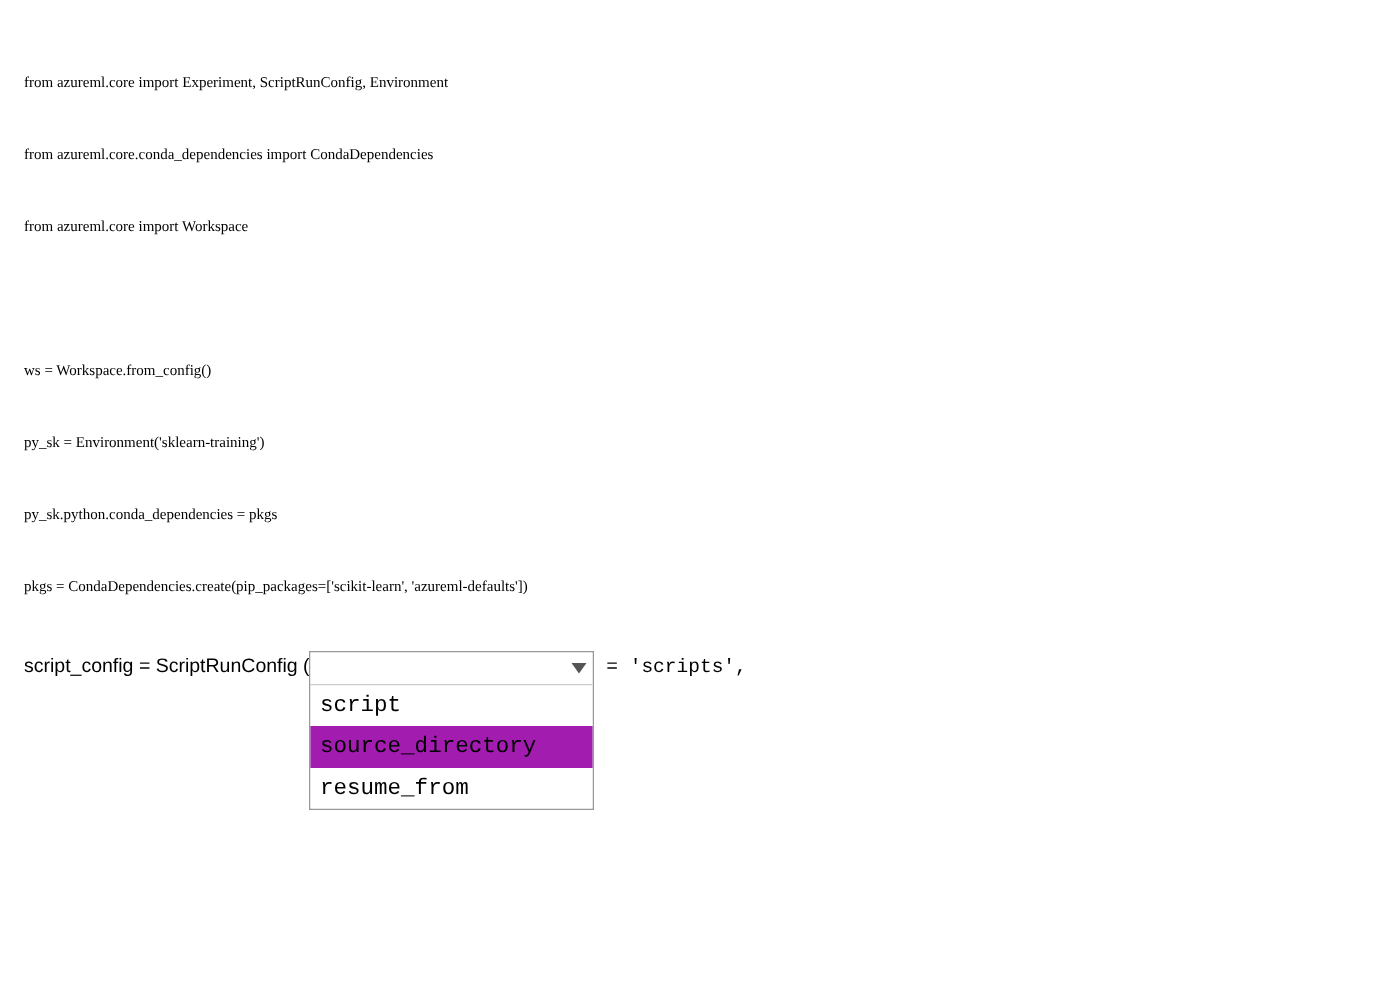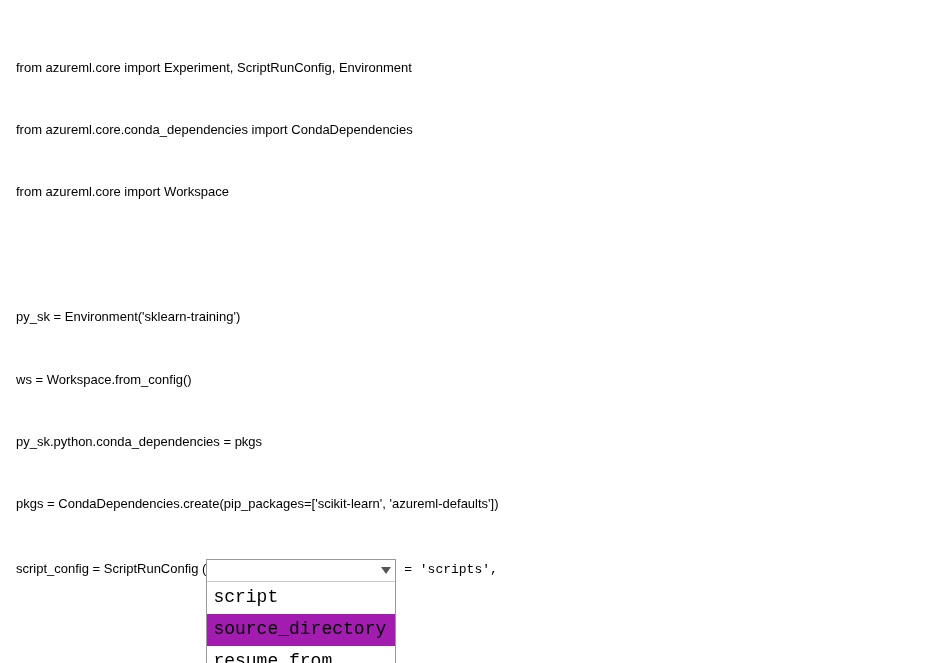--- a/index.html
+++ b/index.html
@@ -8,22 +8,22 @@
       font-family: Arial, sans-serif;
       font-size: 14px;
       padding: 16px;
     }
     .answer-area-title {
       font-weight: bold;
       font-size: 15px;
       margin-bottom: 12px;
     }
     .code-block {
-      font-family: Liberation Sans, sans-serif;
-      font-size: 13px;
+      font-family: Liberation Serif, serif;
+      font-size: 10px;
       line-height: 1.6;
       white-space: pre;
     }
     .code-prefix {
       font-family: Liberation Sans, sans-serif;
       font-size: 13px;
       line-height: 1.6;
       white-space: pre;
     }
     .dropdown-container {
@@ -52,21 +52,21 @@
       border-top: 7px solid #555;
       display: inline-block;
     }
     .dropdown-options {
       display: flex;
       flex-direction: column;
     }
     .dropdown-option {
       padding: 2px 6px;
       font-family: 'Courier New', Courier, monospace;
-      font-size: 18px;
+      font-size: 15px;
       line-height: 1.55;
       background: #fff;
       border: none;
       text-align: left;
       cursor: pointer;
     }
     .dropdown-option.selected {
       background: #a21caf;
     }
     .code-suffix {
@@ -86,22 +86,22 @@
 </head>
 <body>
 
 <div>
 
   <div class="code-block">
     <div>from azureml.core import Experiment, ScriptRunConfig, Environment</div>
     <div>from azureml.core.conda_dependencies import CondaDependencies</div>
     <div>from azureml.core import Workspace</div>
     <div>&nbsp;</div>
+    <div>ws = Workspace.from_config()</div>
     <div>py_sk = Environment('sklearn-training')</div>
-    <div>ws = Workspace.from_config()</div>
     <div>py_sk.python.conda_dependencies = pkgs</div>
     <div>pkgs = CondaDependencies.create(pip_packages=['scikit-learn', 'azureml-defaults'])</div>
   </div>
 
   <div class="dropdown-group" style="margin-top:2px;">
     <span class="code-prefix">script_config = ScriptRunConfig (</span>
     <div class="dropdown-container">
       <div class="dropdown-header">
         <span class="dropdown-arrow"></span>
       </div>

